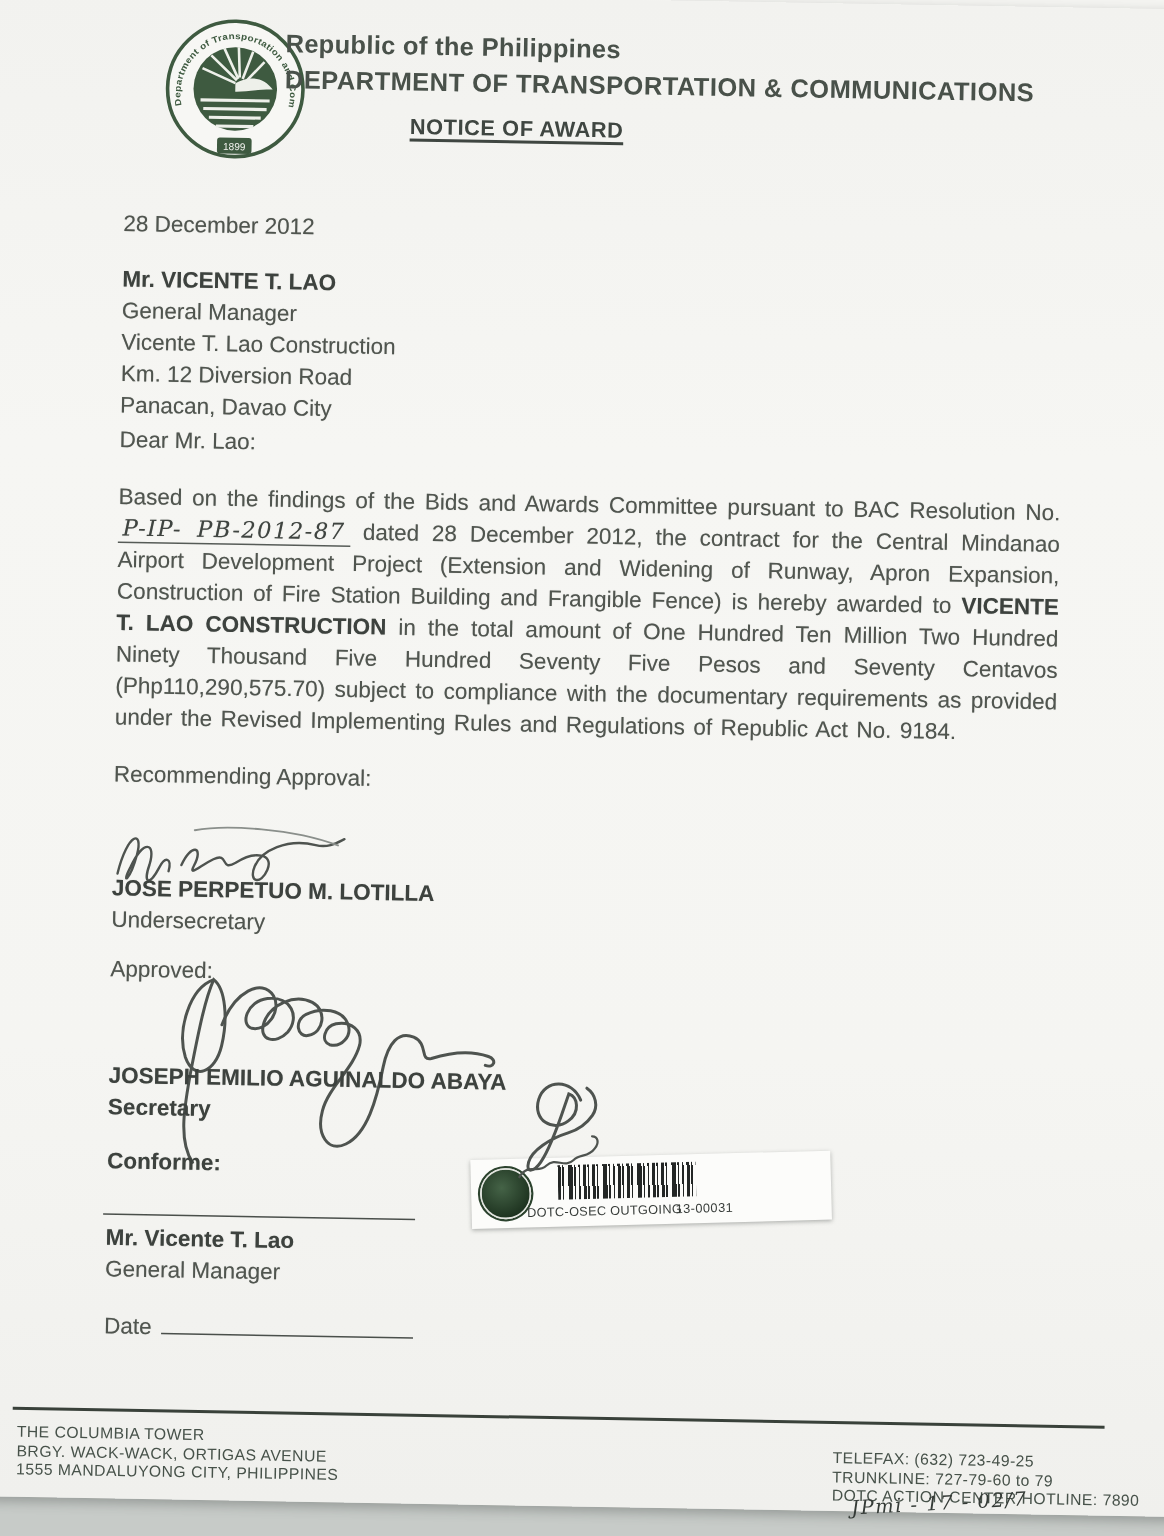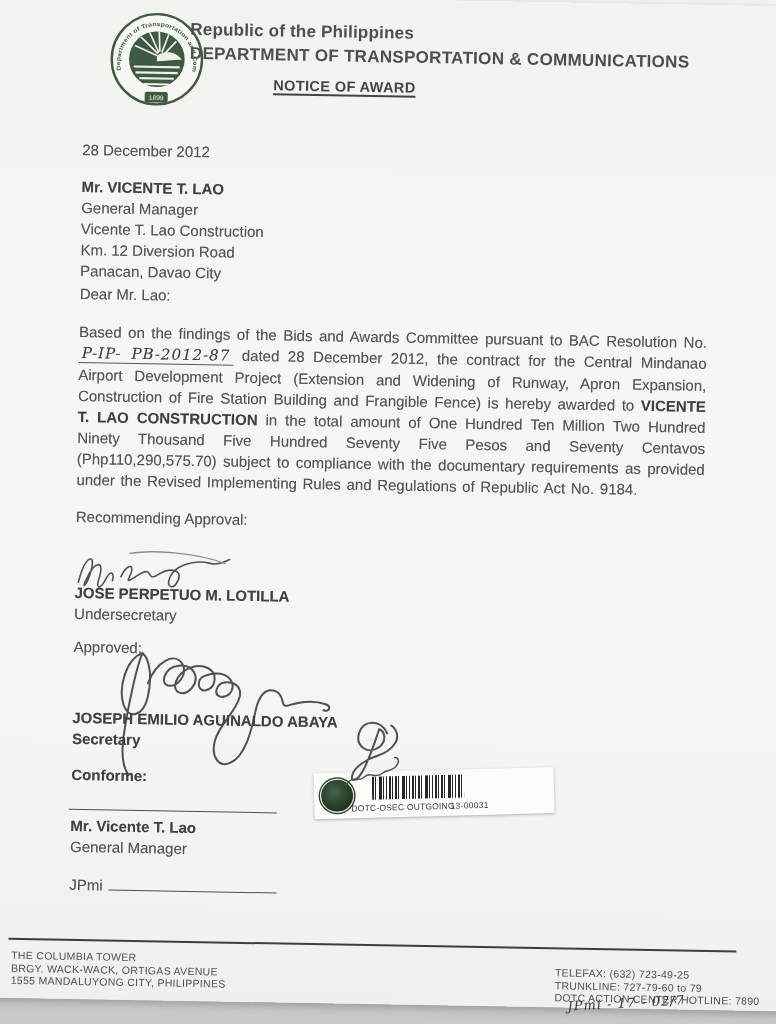--- a/index.html
+++ b/index.html
@@ -175,21 +175,21 @@
     <div class="sticker-num">13-00031</div>
   </div>
 
   <div class="abs sign-line" style="left:113px;top:815px;"></div>
   <div class="abs blk txt" style="top:821px;">
     <div class="b">Mr. Vicente T. Lao</div>
     <div>General Manager</div>
   </div>
 
   <div class="abs blk txt" style="top:880px;">
-    <span>JPmi</span><span class="fill-line"></span>
+    <span>Date</span><span class="fill-line"></span>
   </div>
 
   <div class="abs footer-line"></div>
   <div class="abs foot" style="left:58px;top:956px;">
     <div>THE COLUMBIA TOWER</div>
     <div>BRGY. WACK-WACK, ORTIGAS AVENUE</div>
     <div>1555 MANDALUYONG CITY, PHILIPPINES</div>
   </div>
   <div class="abs foot" style="left:602px;top:964px;">
     <div>TELEFAX:  (632) 723-49-25</div>

